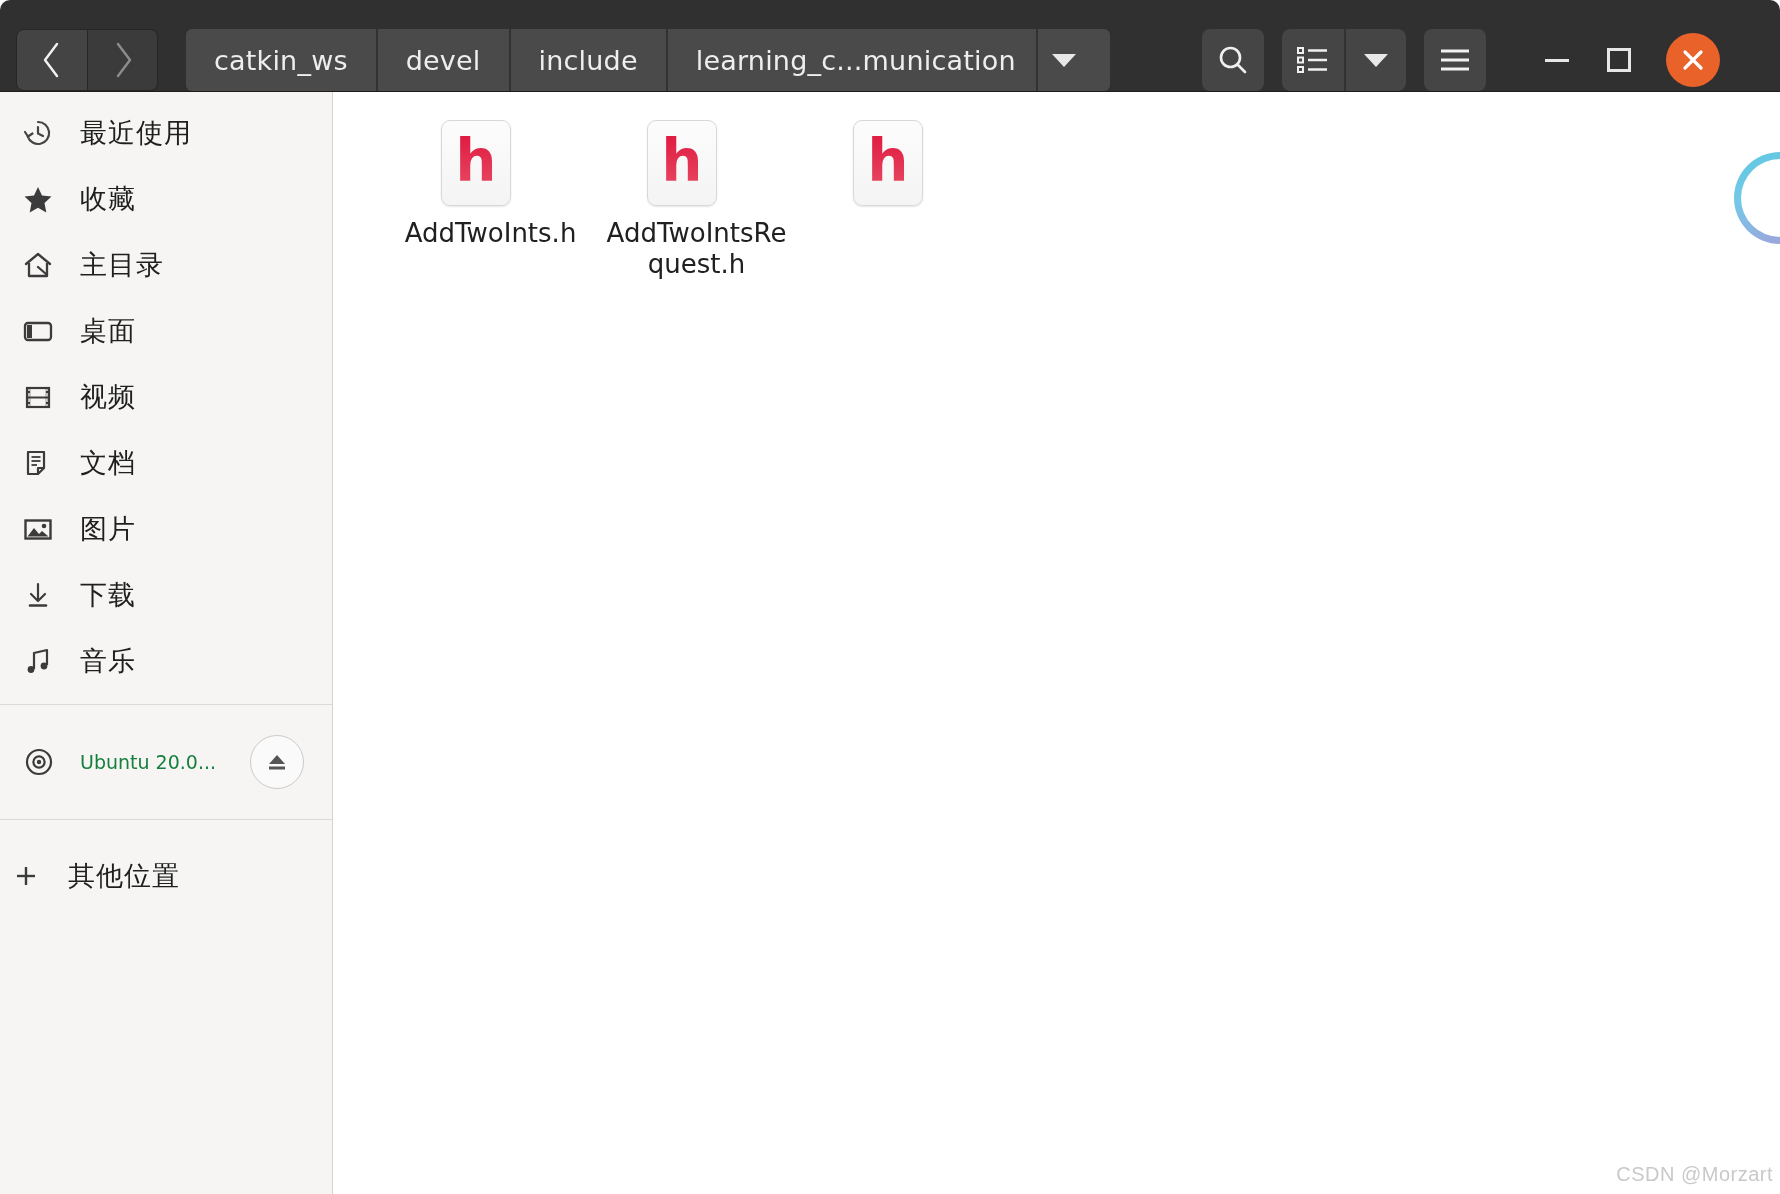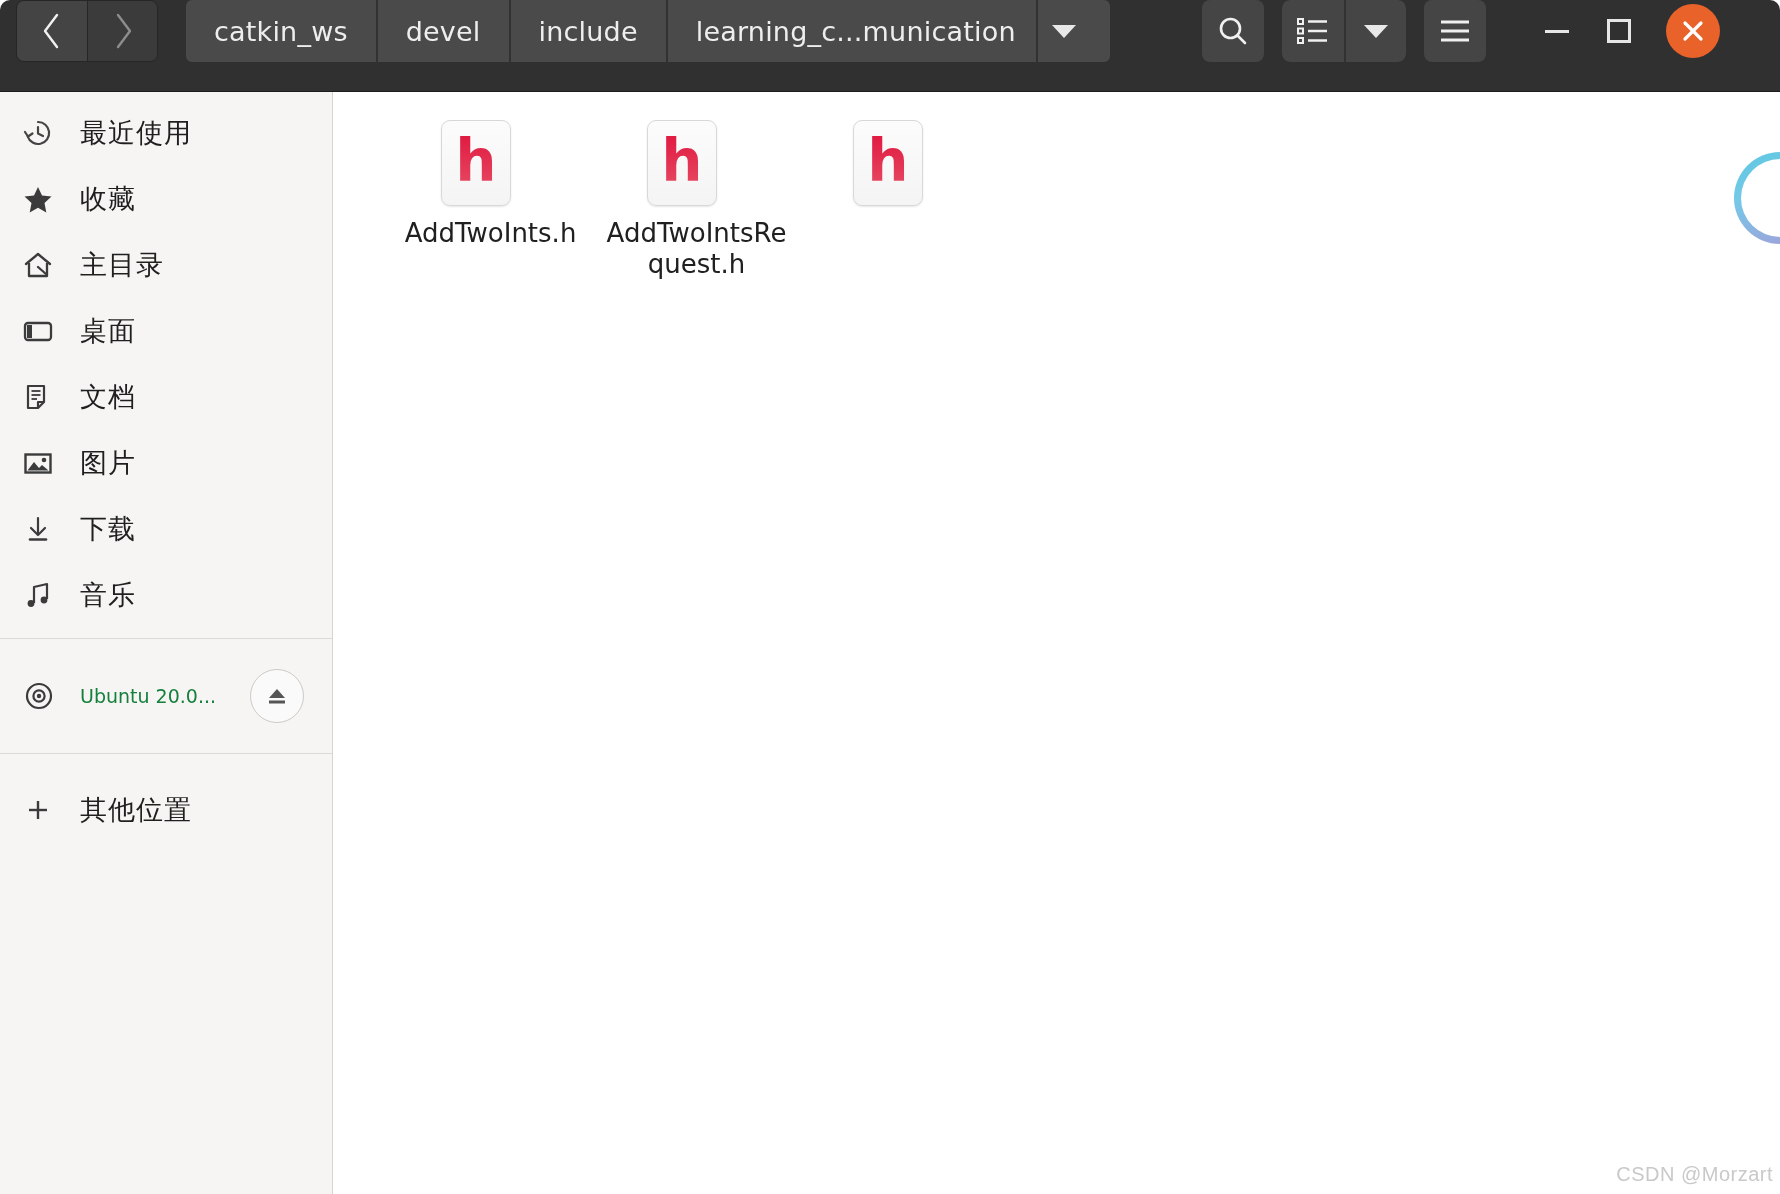--- a/index.html
+++ b/index.html
@@ -16,21 +16,21 @@
     display: flex; flex-direction: column;
   }
 
   
   .headerbar {
     position: relative;
     height: 92px;
     background: #303030;
     border-top-left-radius: 10px;
     border-top-right-radius: 10px;
-    display: flex; align-items: flex-start;
+    display: flex; align-items: flex-end;
     flex: 0 0 92px;
     padding: 0 18px 0 16px;
     border-bottom: 1px solid #1d1d1d;
   }
   .navgroup {
     display: flex;
     border-radius: 8px;
     overflow: hidden;
     border: 1px solid #262626;
     height: 62px;
@@ -150,21 +150,21 @@
   .side-label { font-size: 27px; color: #1f1f1f; letter-spacing: 1px; }
   .side-sep { height: 1px; background: #dcd9d6; margin: 10px 0; }
   .dev-row { height: 94px; display: flex; align-items: center; padding-left: 22px; cursor: pointer; }
   .dev-label { font-size: 19px; color: #15803d; flex: 1 1 auto; }
   .eject {
     width: 54px; height: 54px; border-radius: 50%;
     border: 1px solid #cdcac7; background: #fbfafa;
     display: flex; align-items: center; justify-content: center;
     margin-right: 28px; cursor: pointer;
   }
-  .other-row { height: 92px; display: flex; align-items: center; padding-left: 22px; cursor: pointer; }
+  .other-row { height: 92px; display: flex; align-items: center; padding-left: 10px; cursor: pointer; }
 
   
   .content {
     position: relative;
     flex: 1 1 auto;
     background: #ffffff;
     padding: 18px 0 0 40px;
     overflow: hidden;
   }
   .grid { display: flex; flex-wrap: wrap; gap: 0px; }
@@ -351,20 +351,35 @@
       <div class="side-item">
         <span class="side-ico">
           <svg width="32" height="32" viewBox="0 0 32 32">
             <rect x="3" y="8" width="26" height="17" rx="3" fill="none" stroke="#3b3b3b" stroke-width="2.3"></rect>
             <rect x="5" y="10" width="5" height="13" fill="#3b3b3b"></rect>
           </svg>
         </span>
         <span class="side-label">桌面</span>
       </div>
 
+      <div class="side-item">
+        <span class="side-ico">
+          <svg width="32" height="32" viewBox="0 0 32 32">
+            <rect x="5" y="7" width="22" height="19" fill="none" stroke="#3b3b3b" stroke-width="2.2"></rect>
+            <line x1="5" y1="16.5" x2="27" y2="16.5" stroke="#3b3b3b" stroke-width="2"></line>
+            <rect x="5" y="7" width="4" height="19" fill="#3b3b3b" opacity=".25"></rect>
+            <rect x="23" y="7" width="4" height="19" fill="#3b3b3b" opacity=".25"></rect>
+            <line x1="7" y1="10" x2="7" y2="12" stroke="#3b3b3b" stroke-width="2"></line>
+            <line x1="7" y1="21" x2="7" y2="23" stroke="#3b3b3b" stroke-width="2"></line>
+            <line x1="25" y1="10" x2="25" y2="12" stroke="#3b3b3b" stroke-width="2"></line>
+            <line x1="25" y1="21" x2="25" y2="23" stroke="#3b3b3b" stroke-width="2"></line>
+          </svg>
+        </span>
+        <span class="side-label">视频</span>
+      </div>
 
       <div class="side-item">
         <span class="side-ico">
           <svg width="32" height="32" viewBox="0 0 32 32">
             <path d="M6 5 h16 v16 l-6 6 h-10 z" fill="none" stroke="#3b3b3b" stroke-width="2.2" stroke-linejoin="round"></path>
             <path d="M22 21 h-6 v6" fill="none" stroke="#3b3b3b" stroke-width="2.2" stroke-linejoin="round"></path>
             <line x1="9.5" y1="10" x2="18.5" y2="10" stroke="#3b3b3b" stroke-width="1.8"></line>
             <line x1="9.5" y1="14" x2="18.5" y2="14" stroke="#3b3b3b" stroke-width="1.8"></line>
             <line x1="9.5" y1="18" x2="15" y2="18" stroke="#3b3b3b" stroke-width="1.8"></line>
           </svg>

